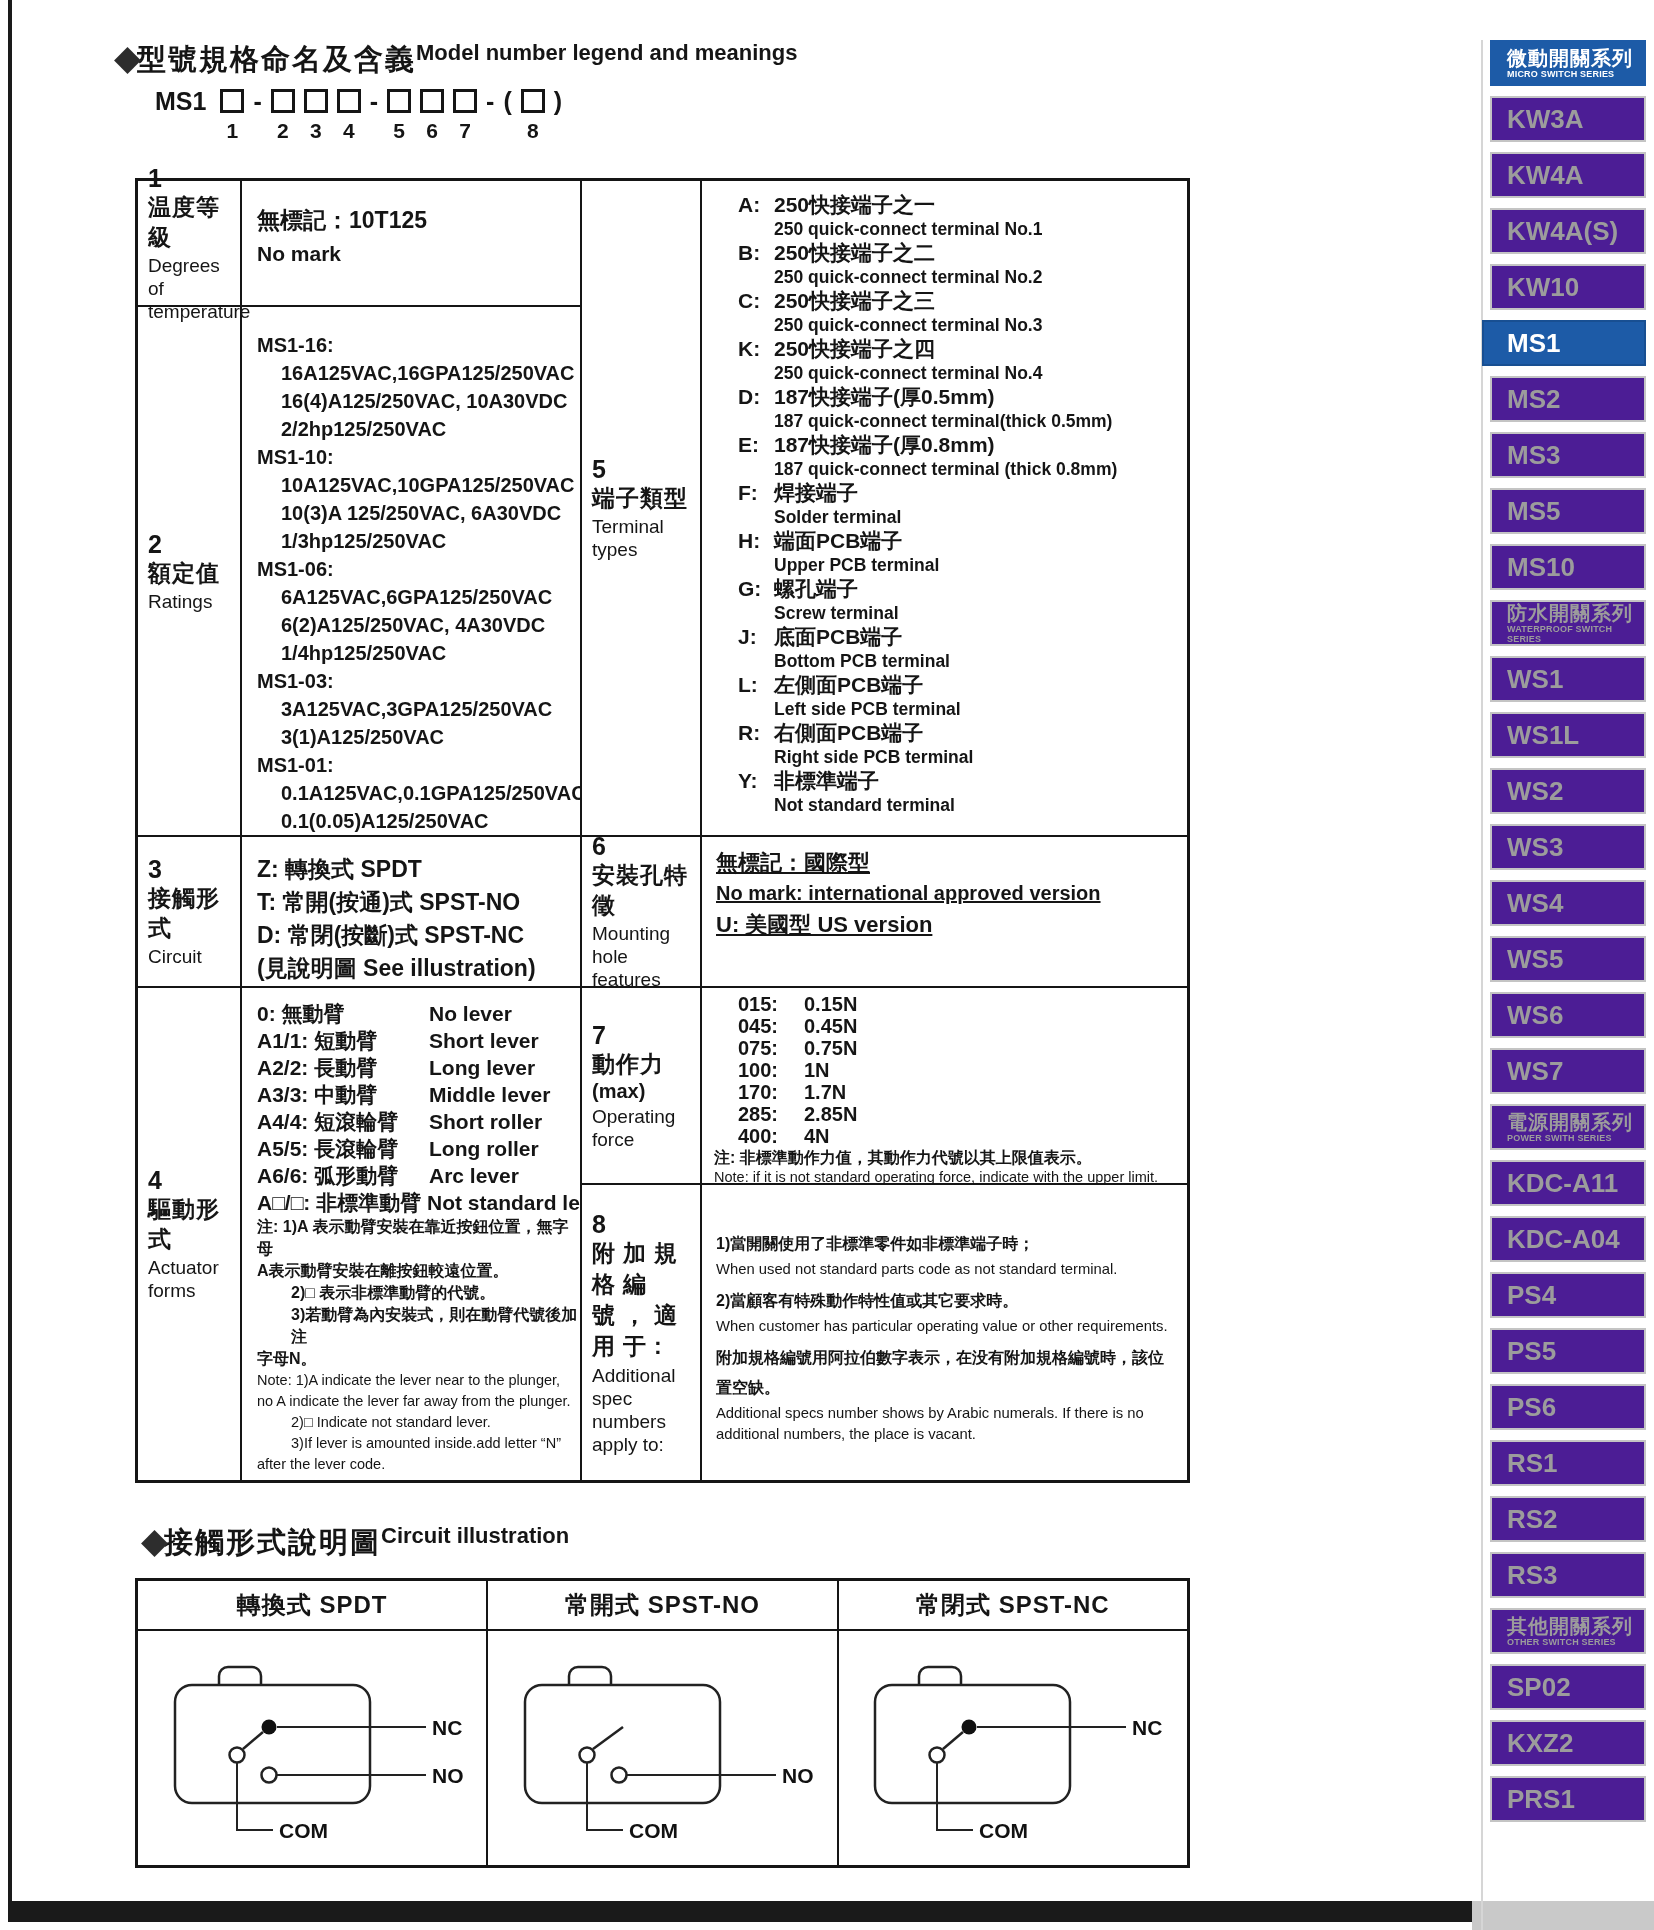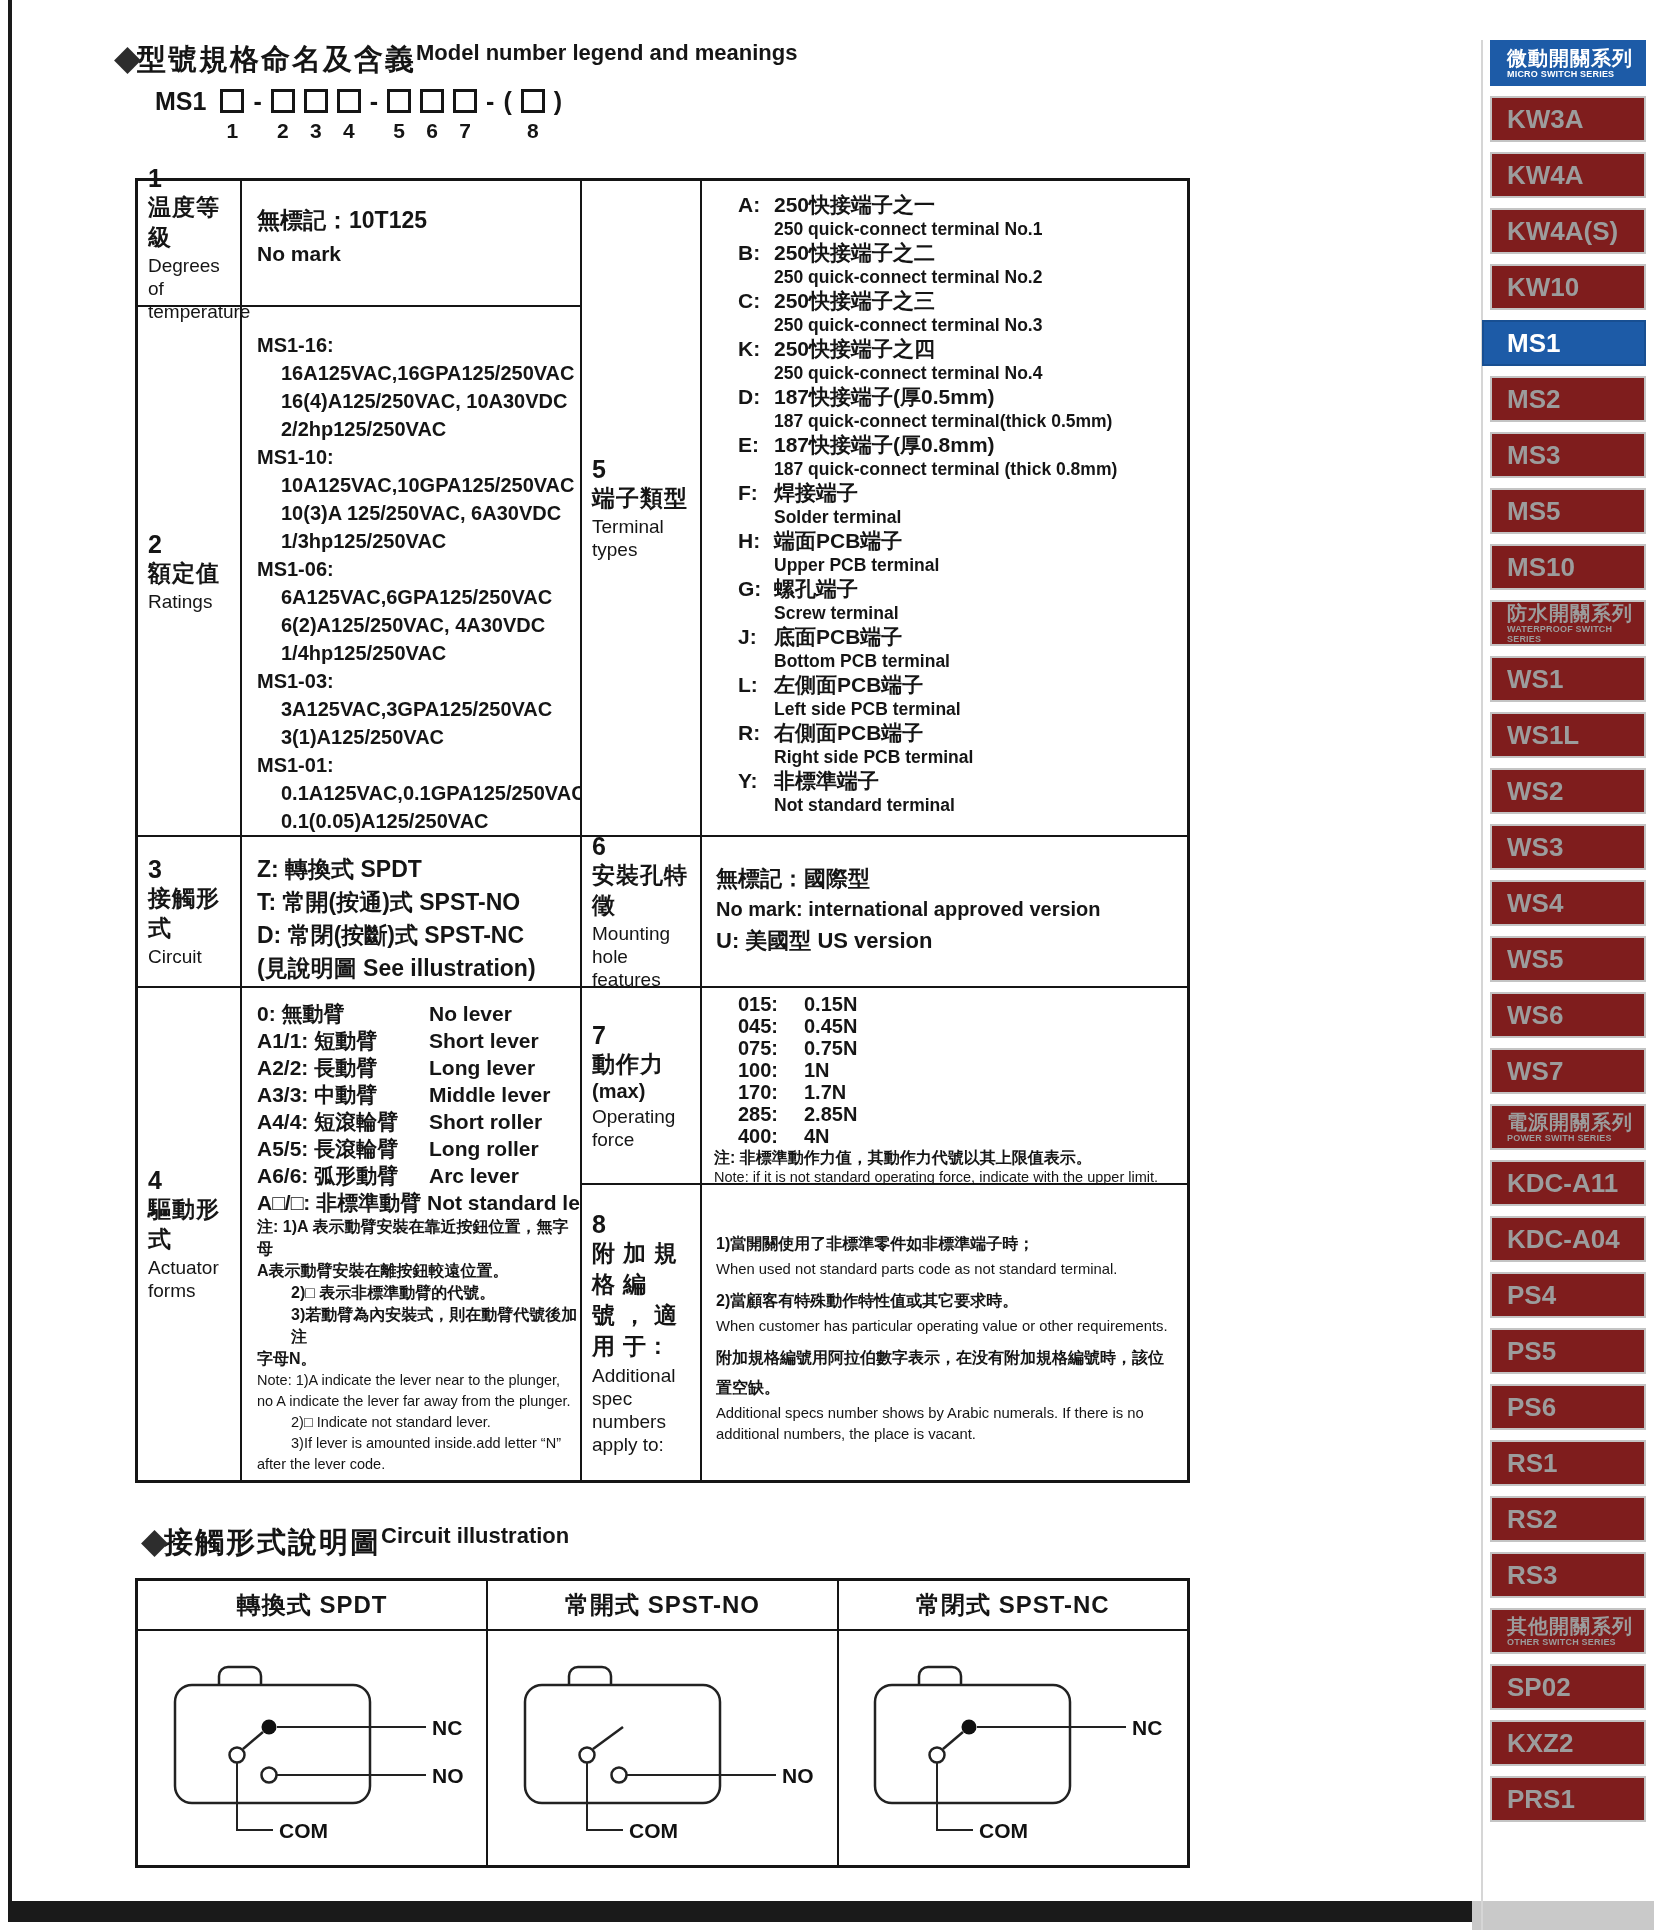--- a/index.html
+++ b/index.html
@@ -78,21 +78,21 @@
   .ctable{left:135px;top:1578px;width:1055px;height:290px;border:3px solid #151515;display:flex;}
   .ccol{flex:1 1 0;border-right:2px solid #151515;display:flex;flex-direction:column;min-width:0;}
   .ccol:last-child{border-right:none;}
   .chead{height:48px;border-bottom:2px solid #151515;display:flex;align-items:center;
          justify-content:center;font-size:24px;font-weight:bold;letter-spacing:1px;flex:0 0 auto;}
   .cbody{flex:1;display:flex;align-items:center;justify-content:center;}
   .dlabel{font-size:21px;font-weight:bold;fill:#111;font-family:"Liberation Sans","DejaVu Sans",sans-serif;}
 
   
   .sidebar{left:1490px;top:40px;width:156px;}
-  .sb{height:46px;margin-bottom:10px;background:#7f1d1d;border:2px solid #c4c4c4;
+  .sb{height:46px;margin-bottom:10px;background:#4c1d95;border:2px solid #c4c4c4;
       box-sizing:border-box;display:flex;flex-direction:column;justify-content:center;
       padding-left:15px;color:#9c9c9c;}
   .sb .sb-label{font-size:26px;font-weight:bold;}
   .sb .sb-zh{font-size:20px;font-weight:bold;letter-spacing:1px;line-height:22px;}
   .sb .sb-en{font-size:9px;font-weight:bold;line-height:10px;letter-spacing:.2px;}
   .sb.header-blue{background:#1d5ba7;border-color:#1d5ba7;color:#fff;}
   .sb.header-gray{color:#9c9c9c;}
   .sb.item-active{background:#1d5ba7;border-color:#184f92;color:#fff;
       margin-left:-8px;padding-left:23px;width:calc(100% + 8px);}
 </style>
@@ -394,21 +394,21 @@
           <div class="term-l1"><span class="tcode">R:</span><span>右側面PCB端子</span></div>
           <div class="term-l2">Right side PCB terminal</div>
         </div>
 
         <div class="term">
           <div class="term-l1"><span class="tcode">Y:</span><span>非標準端子</span></div>
           <div class="term-l2">Not standard terminal</div>
         </div>
       </div>
 
-    <div class="cell mount" style="left:564px;top:656px;width:505px;height:149px;">
+    <div class="cell mount" style="left:564px;top:640px;width:505px;height:149px;text-decoration:underline;">
 
     <div class="mnt zh"><span>無標記：國際型</span></div>
         <div class="mnt en"><span>No mark: international approved version</span></div>
         <div class="mnt zh"><span>U: 美國型  US version</span></div>
       </div>
 
     <div class="cell forces" style="left:564px;top:807px;width:485px;height:195px;">
       <div>
 
       <div class="force"><span class="fcode">015:</span><span>0.15N</span></div>

